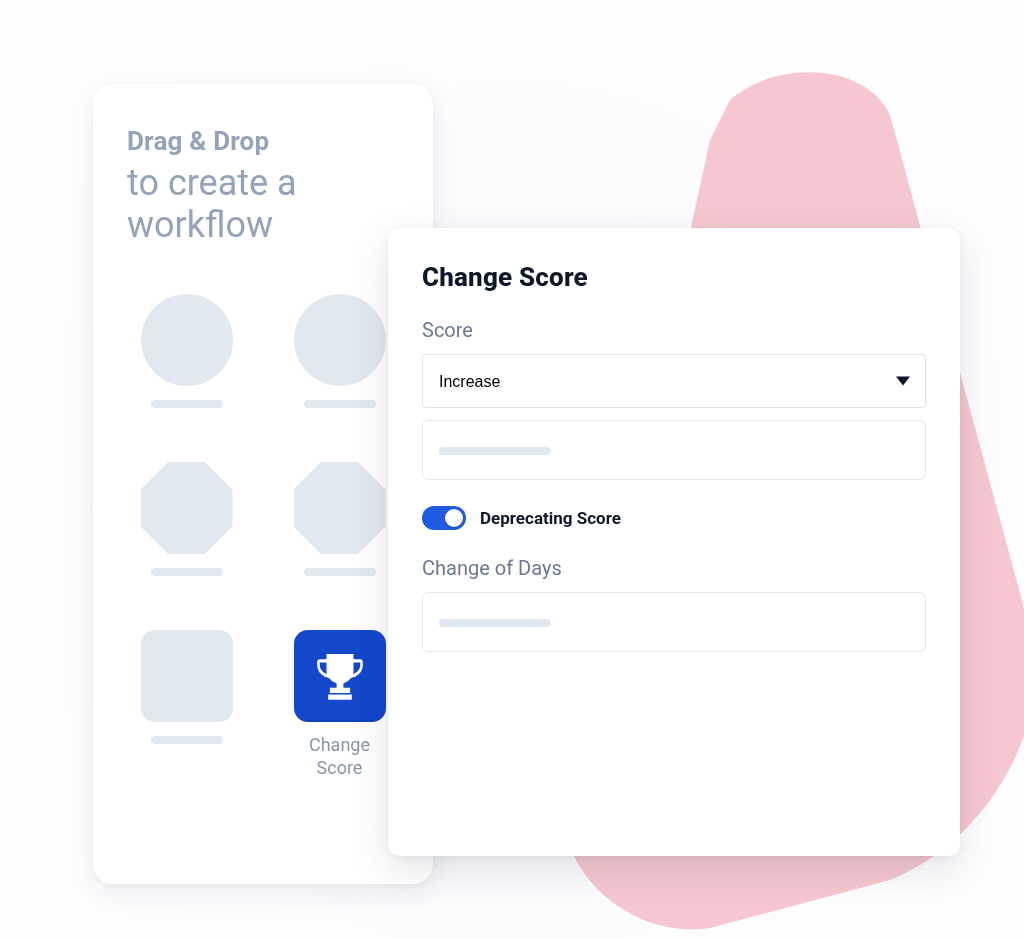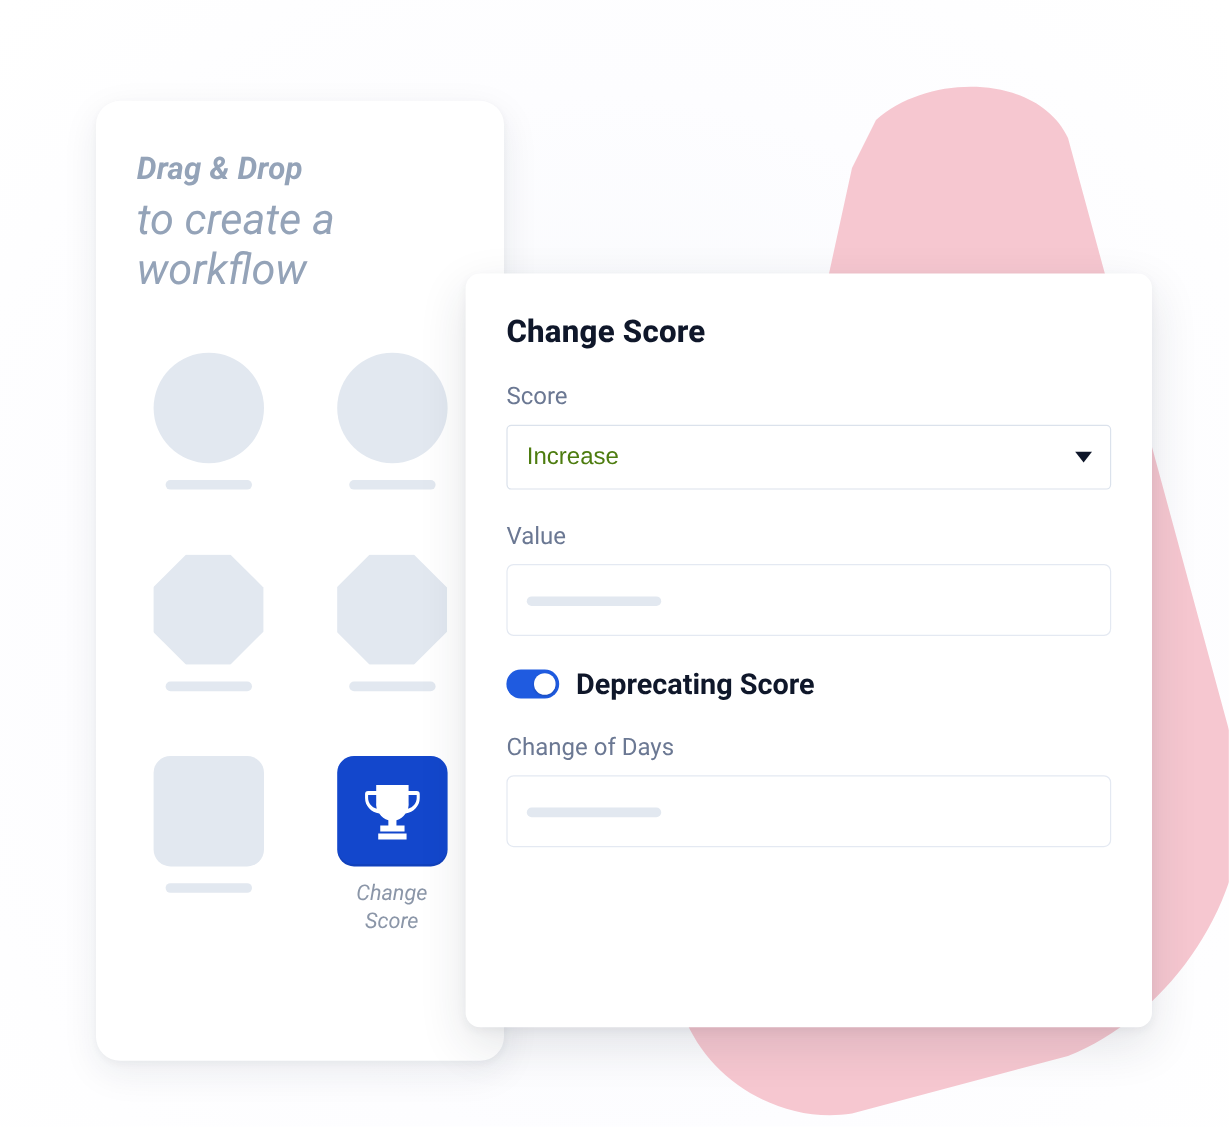--- a/index.html
+++ b/index.html
@@ -18,28 +18,27 @@
     top: 70px;
     left: 560px;
     width: 480px;
     height: 860px;
   }
 
   
   .palette-card {
     position: absolute;
     top: 84px;
-    left: 80px;
+    left: 93px;
     width: 340px;
     height: 800px;
     background: #ffffff;
     border-radius: 20px;
     box-shadow: 0 10px 30px rgba(30, 41, 59, 0.08), 0 2px 6px rgba(30,41,59,0.04);
     padding: 42px 34px 51px 34px;
-    font-style: italic;
   }
   .palette-title {
     color: #94a3b8;
     font-weight: 700;
     font-size: 26px;
     letter-spacing: .2px;
   }
   .palette-sub {
     color: #94a3b8;
     font-weight: 400;
@@ -101,22 +100,22 @@
   .select-wrap {
     position: relative;
     margin-top: 12px;
   }
   .select {
     width: 100%;
     height: 54px;
     border: 1px solid #dbe2ec;
     border-radius: 4px;
     padding: 0 44px 0 16px;
-    font-size: 20px;
-    color:#4d7c0f;
+    font-size: 16px;
+    color:#000000;
     background:#fff;
     appearance:none; -webkit-appearance:none;
     cursor:pointer;
   }
   .chev {
     position:absolute; right:16px; top:50%; transform: translateY(-50%);
     width: 0; height: 0; border-left:7px solid transparent; border-right:7px solid transparent; border-top:9px solid #0f172a;
     pointer-events:none;
   }
 
@@ -137,21 +136,21 @@
 
   .toggle-row { display:flex; align-items:center; gap: 14px; margin-top: 26px; }
   .toggle {
     position:relative; width: 44px; height: 24px; background:#1f5be0; border-radius: 20px;
     cursor:pointer;
   }
   .toggle::after {
     content:""; position:absolute; top:3px; right:3px; width: 18px; height: 18px; background:#fff; border-radius:50%;
     box-shadow: 0 1px 2px rgba(0,0,0,.2);
   }
-  .toggle-label { color:#0f172a; font-size: 24px; font-weight: 700; }
+  .toggle-label { color:#0f172a; font-size: 17px; font-weight: 700; }
 
 </style>
 </head>
 <body>
 
 <div class="stage">
 
   <svg class="blob" viewBox="0 0 480 860" preserveAspectRatio="none">
     <path d="M170 30 C 215 -10 305 -8 330 45 L 470 560 C 495 650 430 770 330 810 L 150 858 C 60 872 -30 780 15 690 L 150 70 Z" fill="#f6c7d0"></path>
   </svg>
@@ -197,21 +196,20 @@
     <div class="config-title">Change Score</div>
 
     <div class="field-label">Score</div>
     <div class="select-wrap">
       <select class="select">
         <option>Increase</option>
       </select>
       <div class="chev"></div>
     </div>
 
-    <div class="field-label">Value</div>
     <div class="text-input">
       <div class="skeleton"></div>
     </div>
 
     <div class="toggle-row">
       <div class="toggle" role="switch" aria-checked="true"></div>
       <div class="toggle-label">Deprecating Score</div>
     </div>
 
     <div class="field-label">Change of Days</div>

